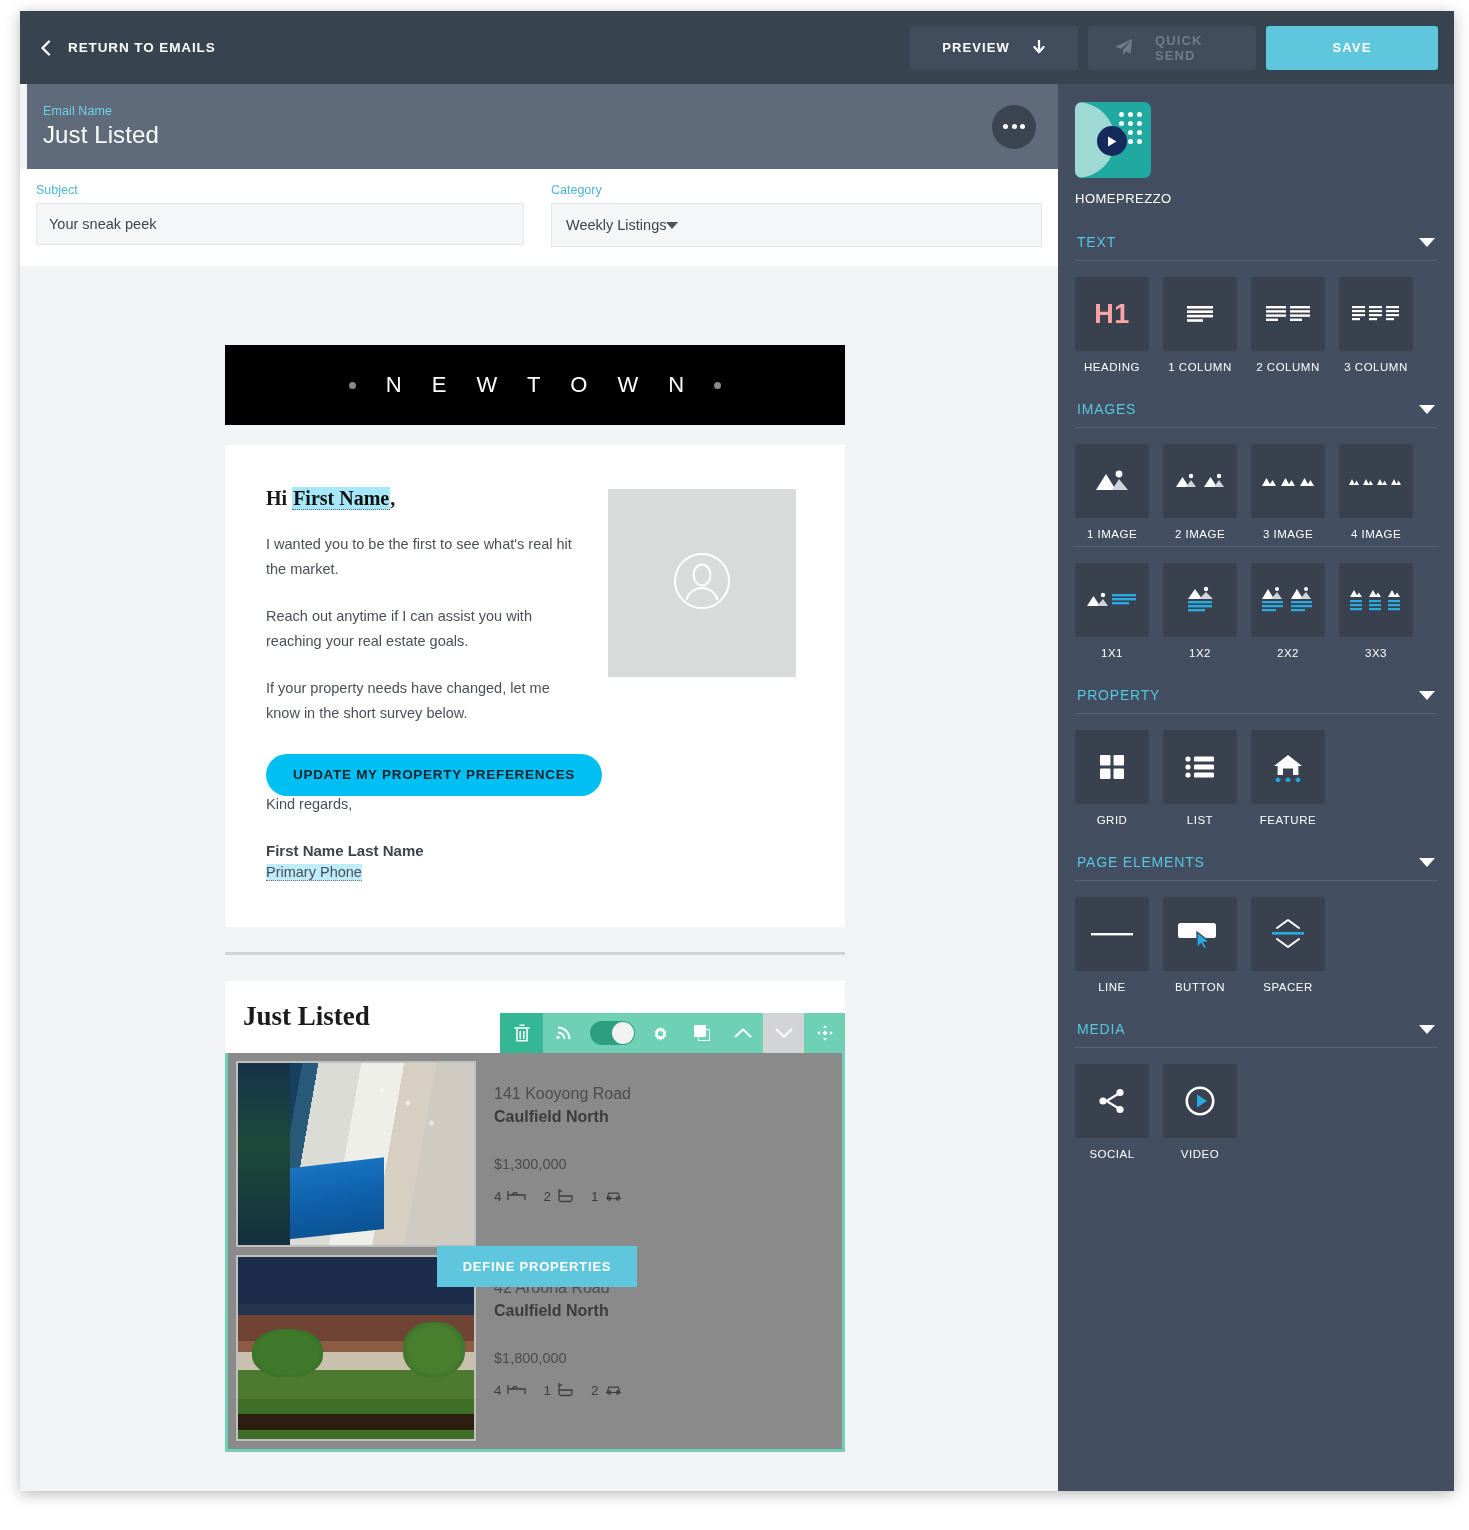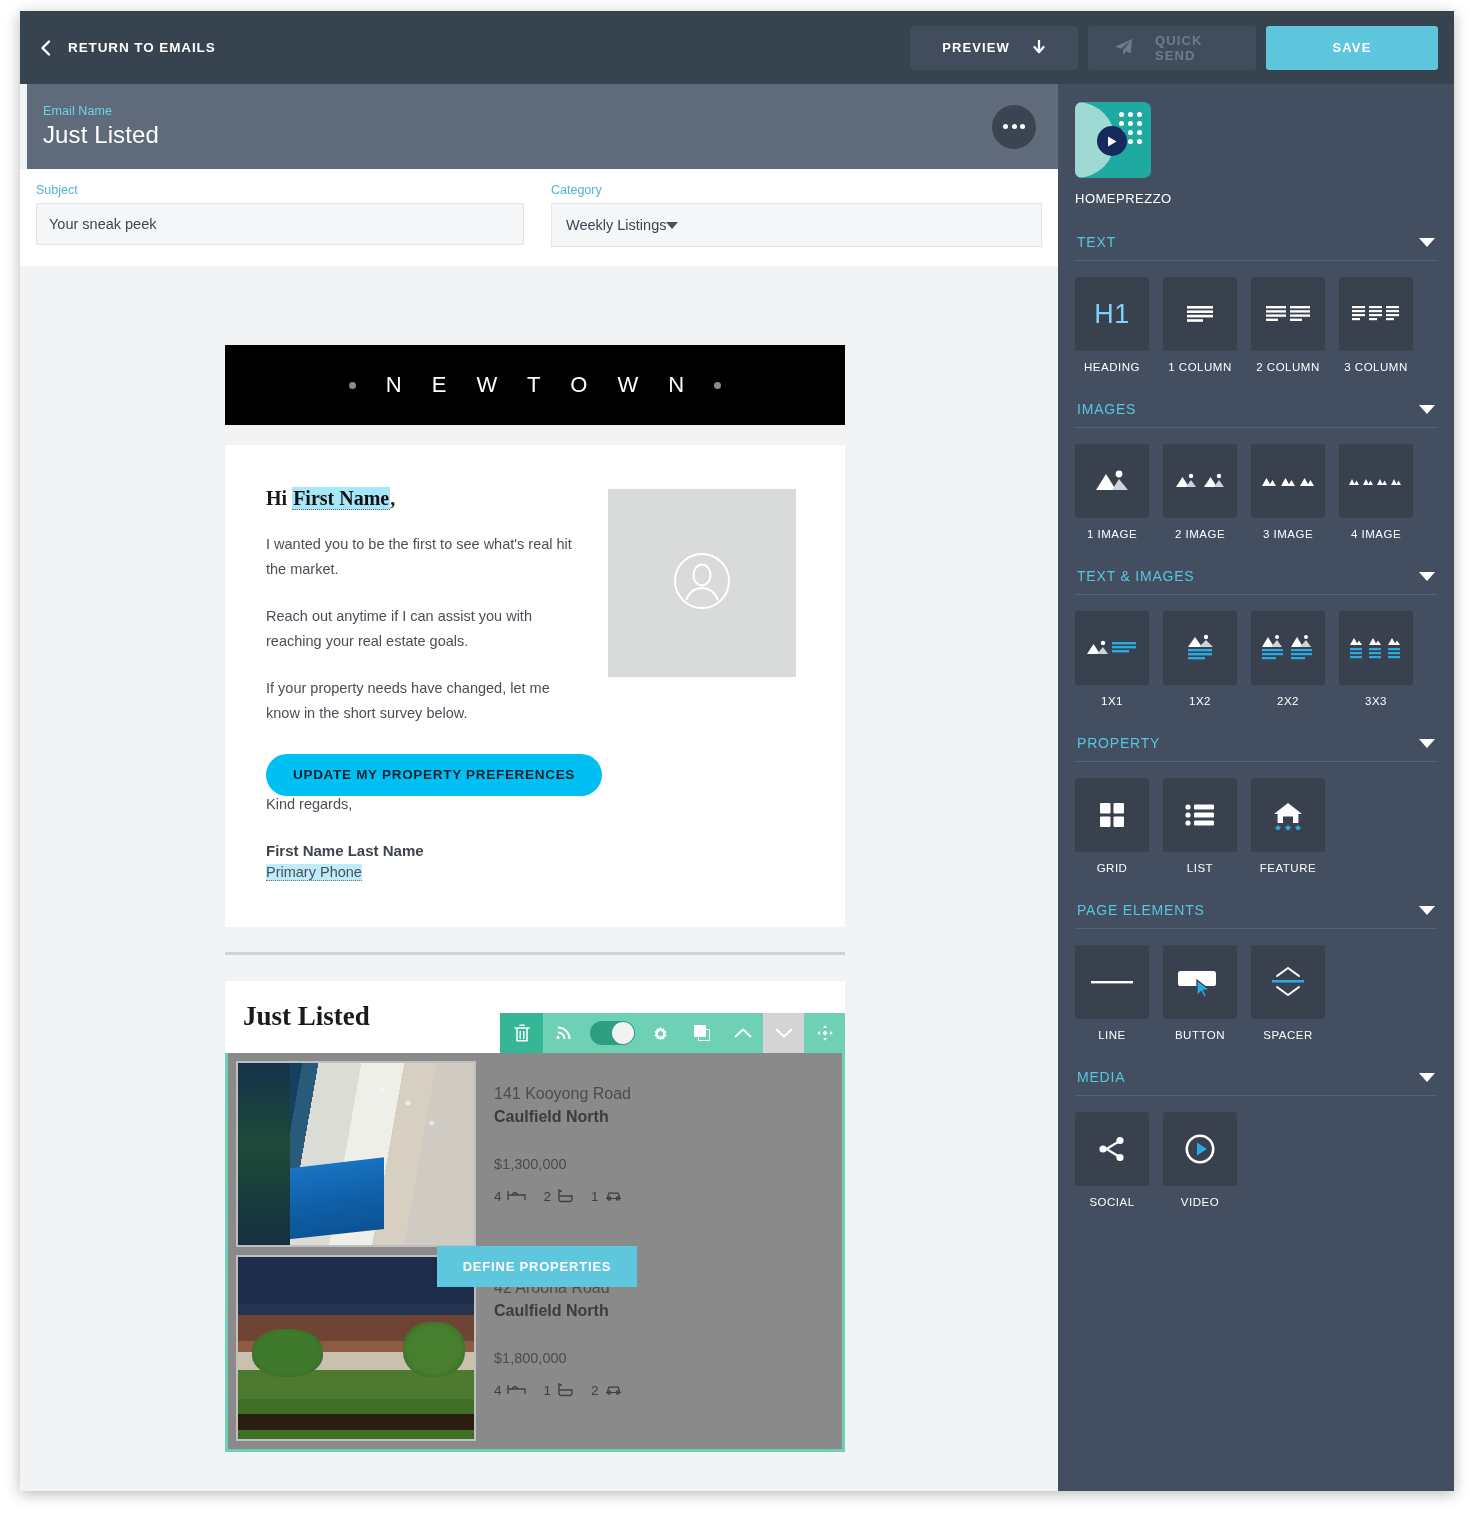--- a/index.html
+++ b/index.html
@@ -250,21 +250,21 @@
   .sec-caret { width: 0; height: 0; border-left: 8px solid transparent;
     border-right: 8px solid transparent; border-top: 9px solid #ffffff; }
   .sec-rule { height: 1px; background: #556278; }
   .tiles { display: flex; gap: 14px; padding-top: 16px; }
   .tile-wrap { width: 74px; display: flex; flex-direction: column; align-items: center; gap: 10px; cursor: pointer; }
   .tile {
     width: 74px; height: 74px; background: #39414f; border-radius: 2px;
     display: flex; align-items: center; justify-content: center;
   }
   .tile-label { color: #ffffff; font-size: 11.5px; letter-spacing: 0.5px; white-space: nowrap; }
-  .tile-h1 { color:#7dd3fc; font-size: 27px; font-weight: 400; letter-spacing:0.5px;}
+  .tile-h1 { color:#fca5a5; font-size: 27px; font-weight: 700; letter-spacing:0.5px;}
 </style>
 </head>
 <body>
 
 <div class="app">
 
   <div class="topbar">
     <div class="return-btn">
       <span>
         <svg class="chev-left" viewBox="0 0 16 16">
@@ -630,24 +630,20 @@
                     <path d="M2 11 5 5 8 11zM7 11 9.5 6.5 12 11zM16 11 19 5 22 11zM21 11 23.5 6.5 26 11zM30 11 33 5 36 11zM35 11 37.5 6.5 40 11zM44 11 47 5 50 11zM49 11 51.5 6.5 54 11z"></path>
                   </g>
                 </svg>
             </div>
             <span class="tile-label">4 IMAGE</span>
           </div>
         </div>
       </div>
 
       <div class="sec">
-        <div class="sec-head">
-          <span class="sec-title">TEXT &amp; IMAGES</span>
-          <span class="sec-caret"></span>
-        </div>
         <div class="sec-rule"></div>
         <div class="tiles">
           <div class="tile-wrap">
             <div class="tile">
               <svg width="56" height="22" viewBox="0 0 56 22">
                   <circle cx="19" cy="6" r="2.2" fill="#fff"></circle>
                   <path d="M3 17 9.5 7 16 17z" fill="#fff"></path>
                   <path d="M13 17 19 10l5 7z" fill="#cfd4dc"></path>
                   <g fill="#29abe2">
                     <rect x="28" y="5" width="24" height="2.4"></rect>

